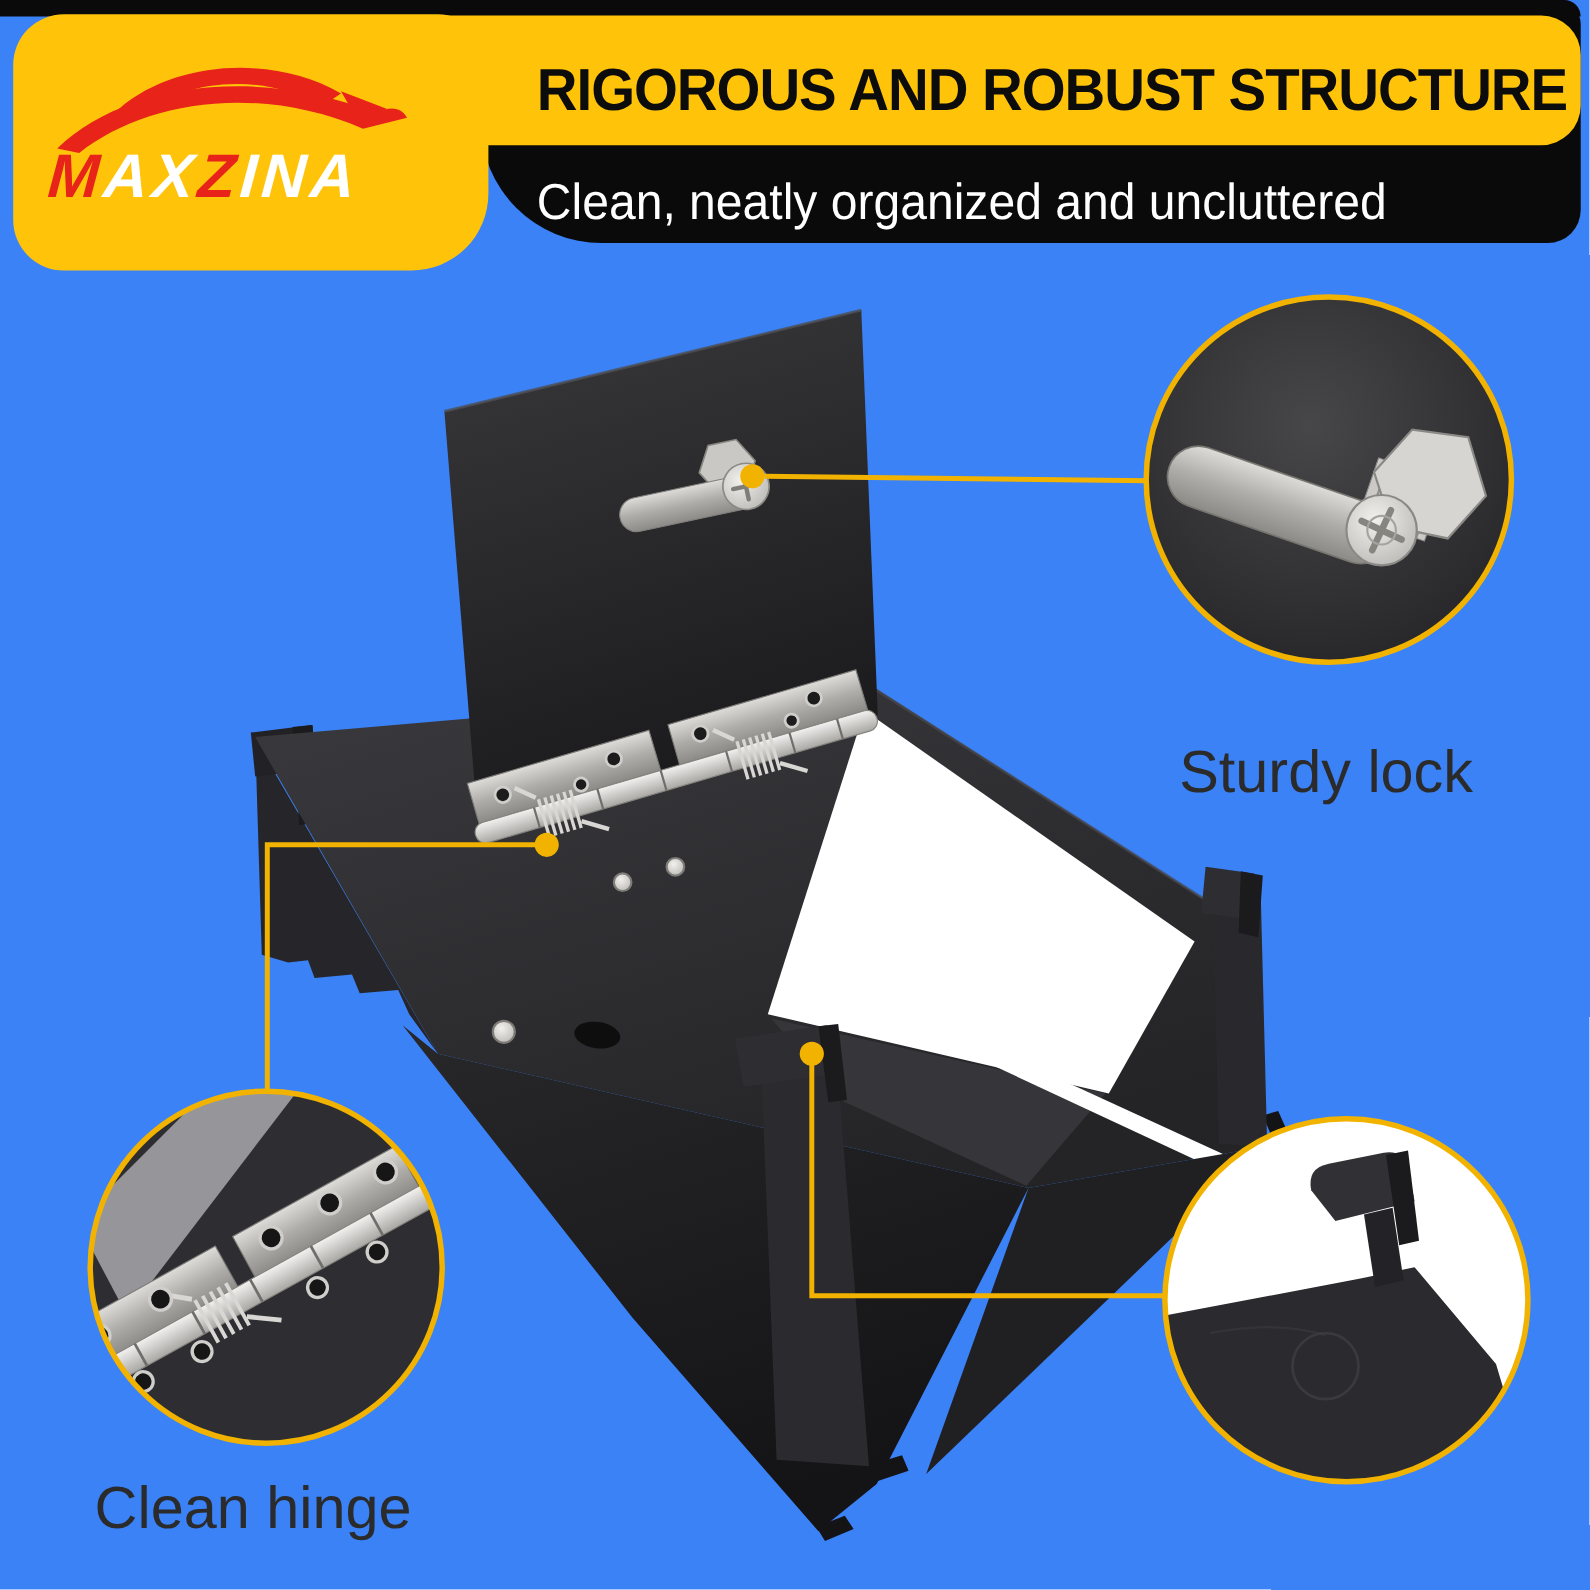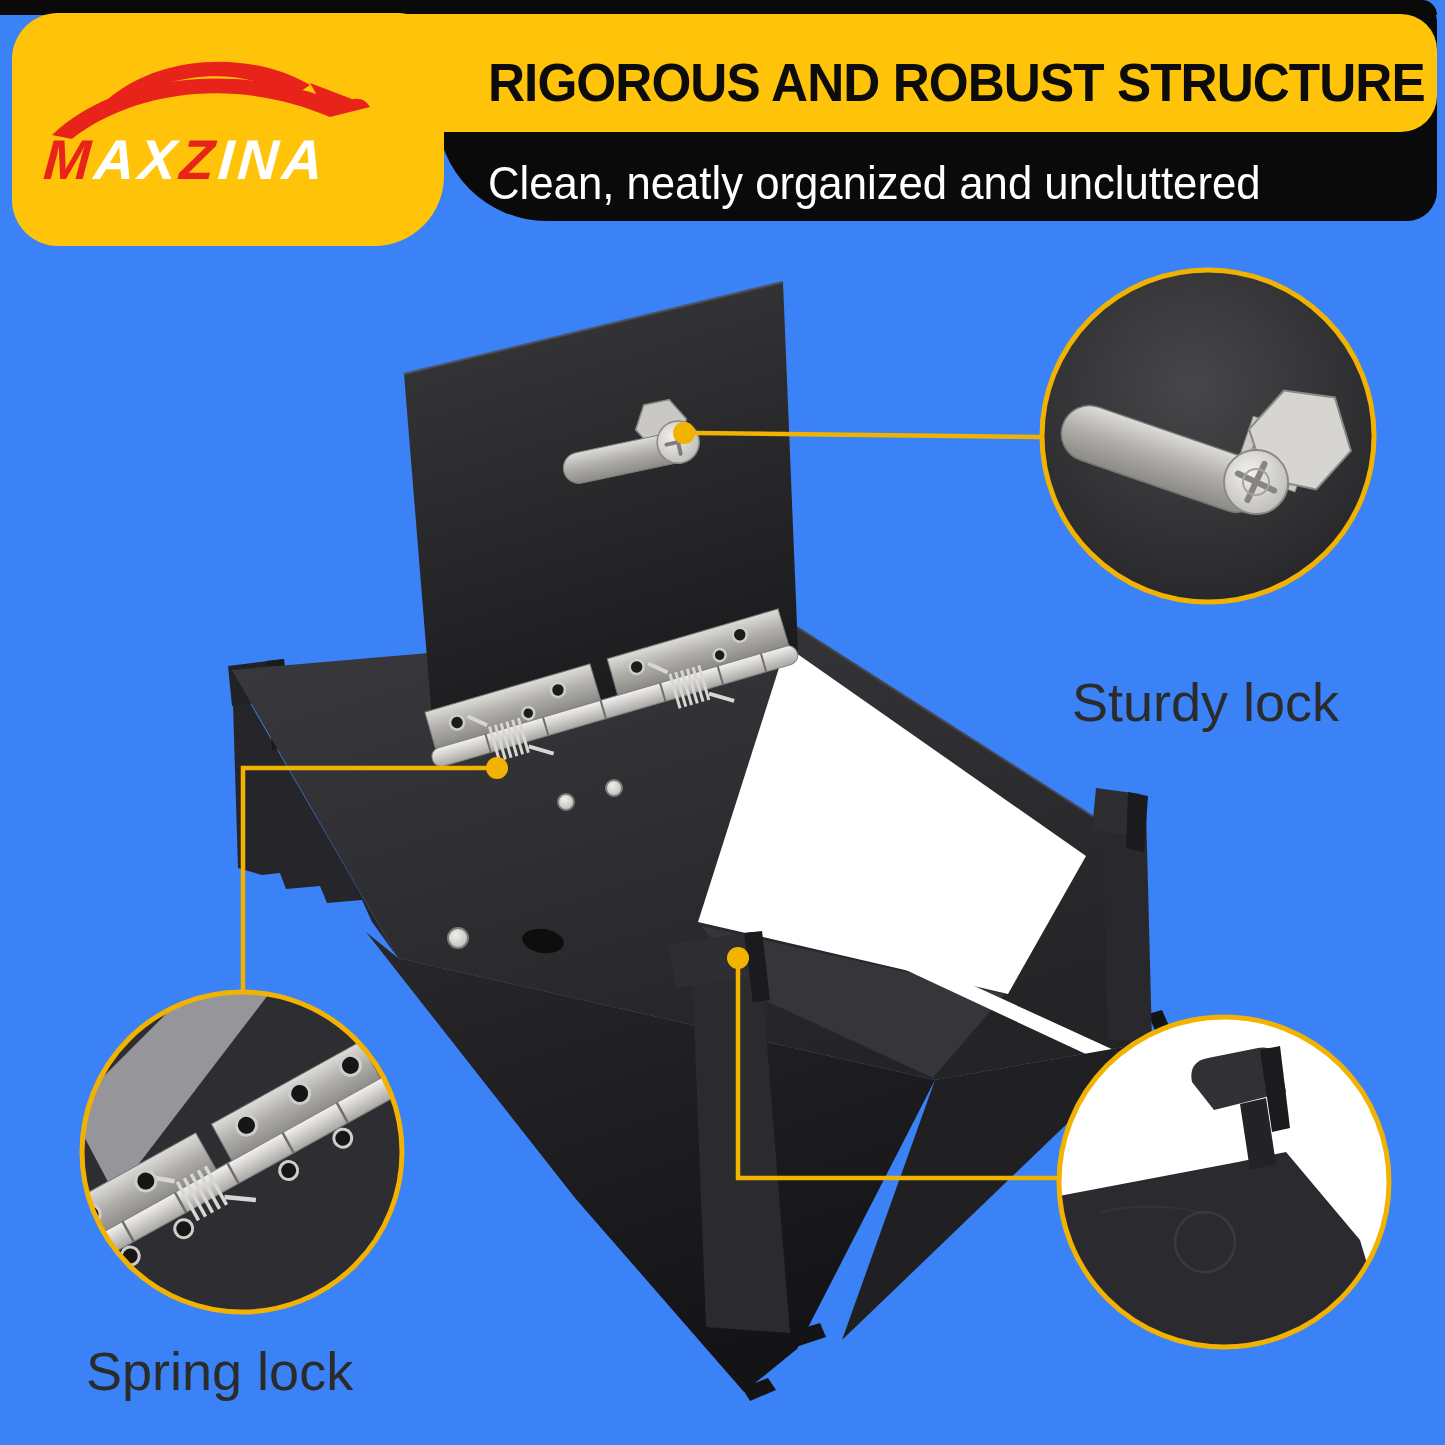--- a/index.html
+++ b/index.html
@@ -262,15 +262,15 @@
           <path d="M1260,1050 L1280,1046 L1290,1128 L1272,1132 Z" fill="#1b1b1e"></path>
         </g>
         <circle cx="1205" cy="1242" r="30" fill="none" stroke="#3d3d42" stroke-width="2.5" opacity="0.8"></circle>
         <path d="M1100,1212 Q1160,1200 1205,1214" fill="none" stroke="#3d3d42" stroke-width="2" opacity="0.5"></path>
       </g>
       <circle cx="1224" cy="1182" r="165" fill="none" stroke="#f2b300" stroke-width="5"></circle>
     </g>
   </svg>
 
   <div class="callout-label label-lock">Sturdy lock</div>
-  <div class="callout-label label-hinge">Spring lock</div>
+  <div class="callout-label label-hinge">Clean hinge</div>
 
 </div>
 
 </body></html>

